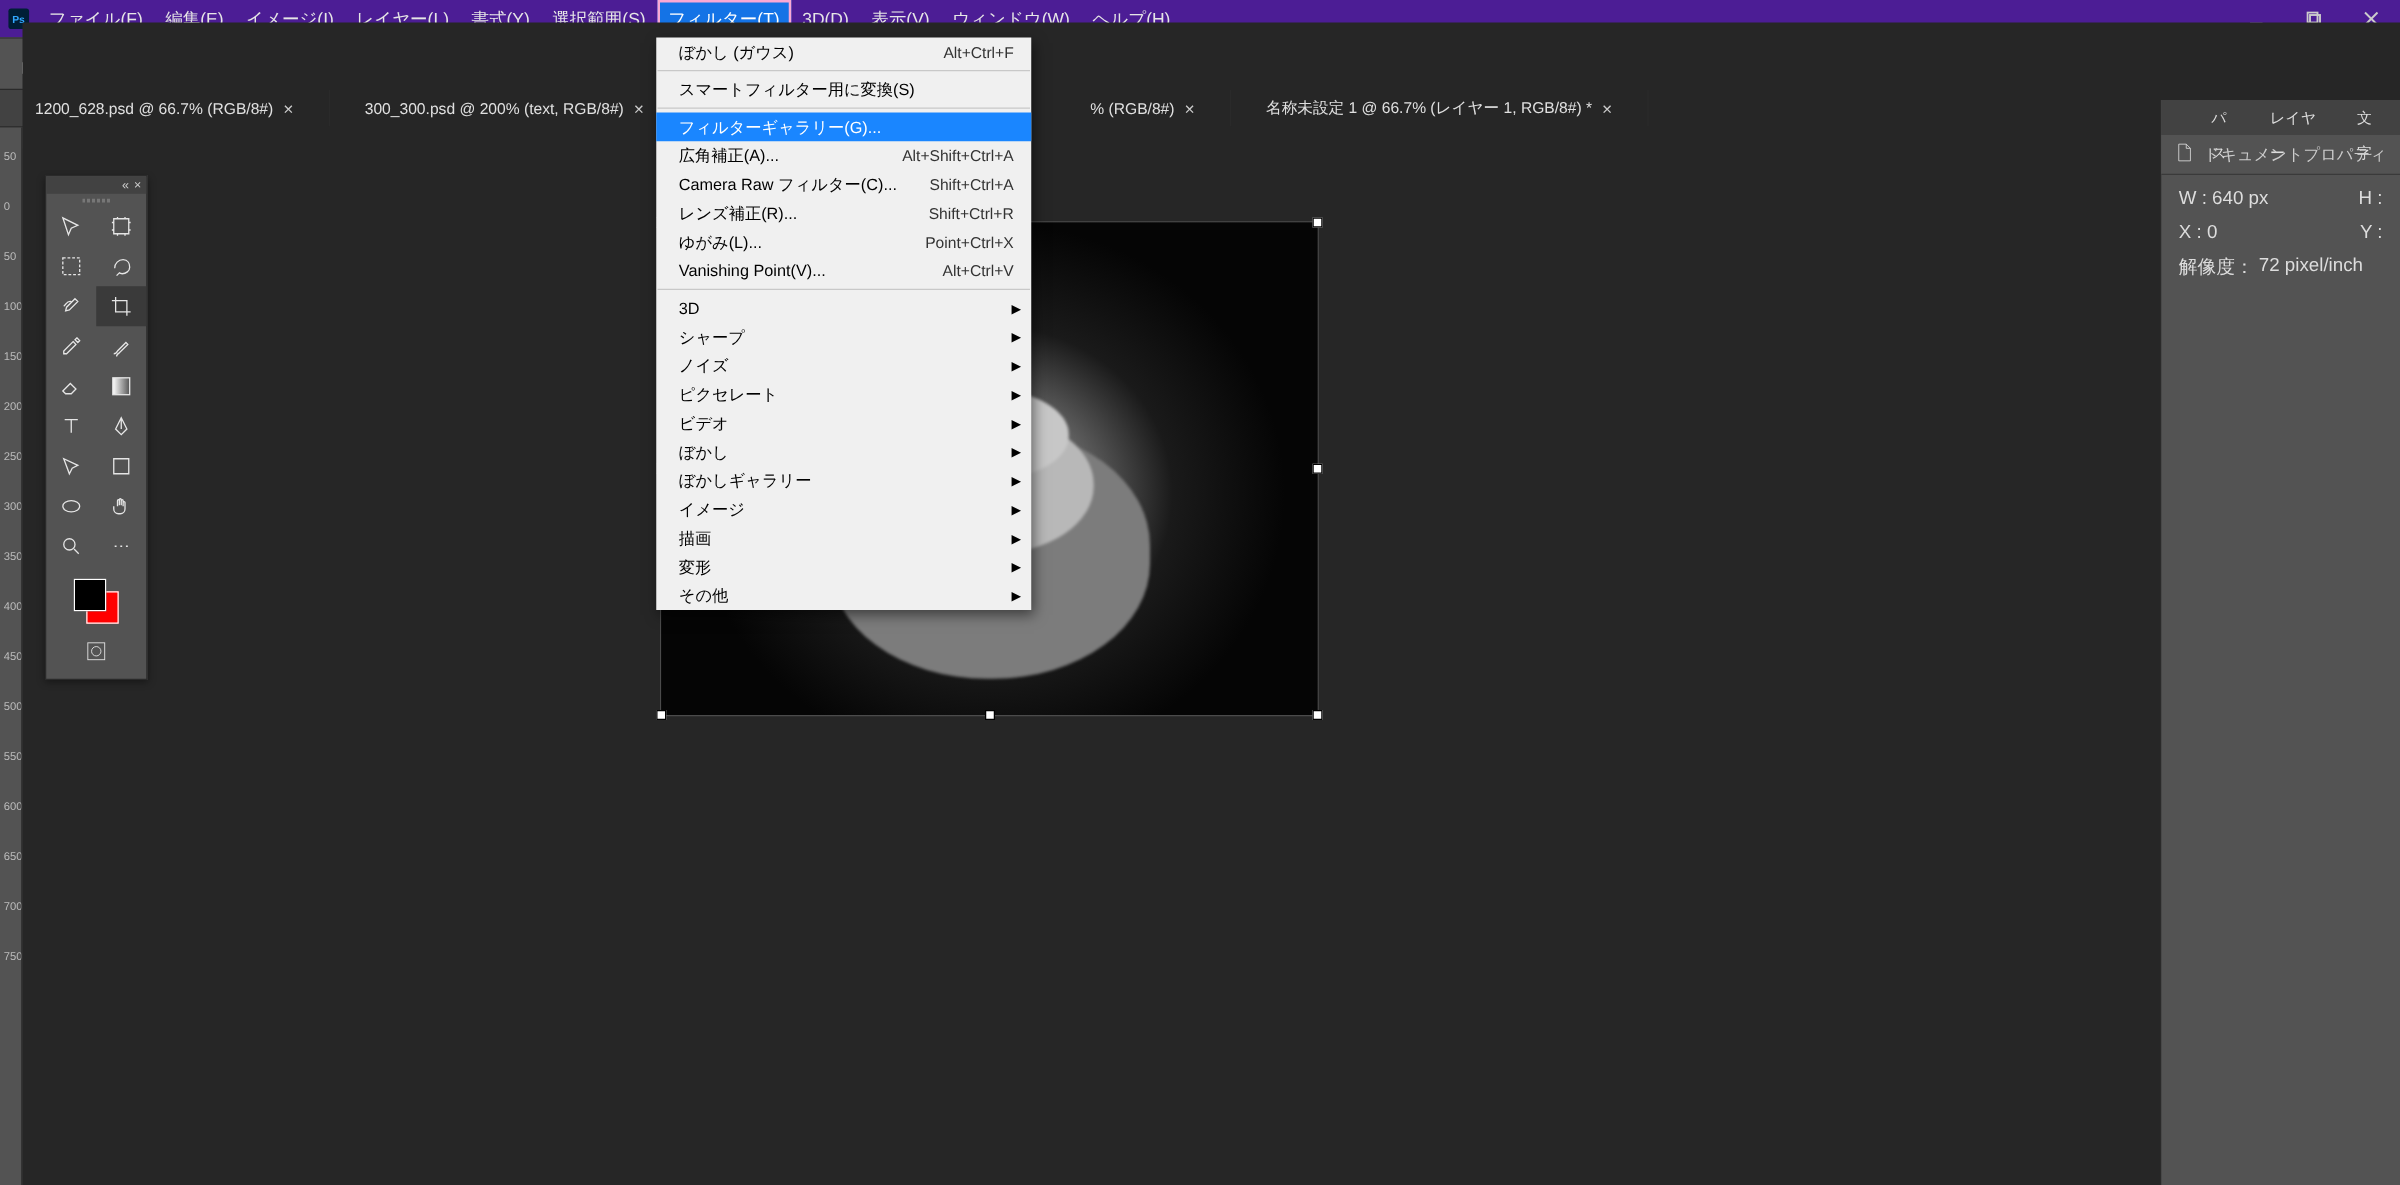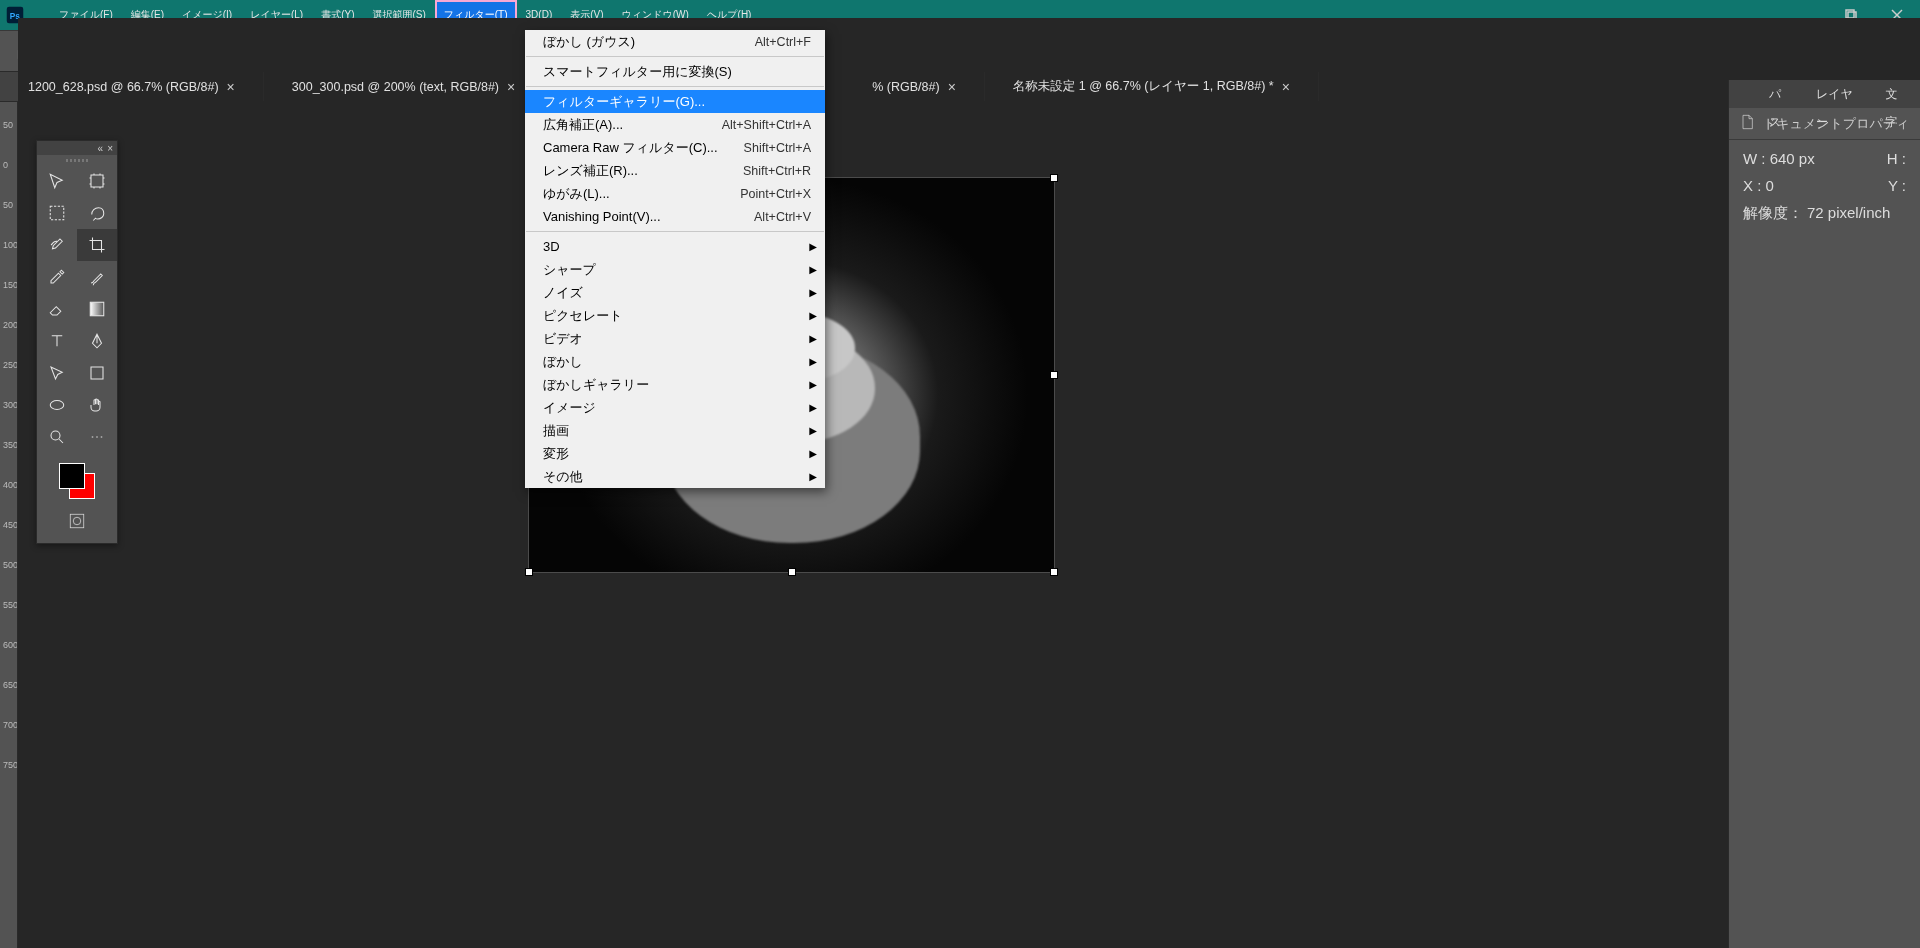--- a/index.html
+++ b/index.html
@@ -1,22 +1,22 @@
 <!DOCTYPE html>
 <html><head>
 <meta charset="utf-8">
 <style>
 * { margin: 0; padding: 0; box-sizing: border-box; font-family: "Meiryo", "Yu Gothic", sans-serif; user-select: none; }
 html, body { width: 1920px; height: 948px; background: #323232; color: #ccc; overflow: hidden; font-size: 13px; }
 
 
-.menubar { display: flex; align-items: center; height: 30px; background: #0f766e; gap: 20px; }
+.menubar { display: flex; align-items: center; height: 30px; background: #4c1d95; }
 .ps-logo { width: 30px; height: 30px; display:flex; align-items:center; justify-content:center; }
 .ps-logo svg { width:18px; height:18px; }
-.menu-item { padding: 0 9px; height:30px; line-height:30px; color:#e6e6e6; font-size:10px; cursor:default; }
+.menu-item { padding: 0 9px; height:30px; line-height:30px; color:#e6e6e6; font-size:14px; cursor:default; }
 .menu-item.active { background:#1473e6; color:#fff; border:2px solid #f9a8d4; line-height:26px; padding:0 7px; }
 .win-controls { margin-left:auto; display:flex; }
 .win-btn { width:46px; height:30px; display:flex; align-items:center; justify-content:center; }
 .win-btn svg { width:12px; height:12px; stroke:#ccc; stroke-width:1.5; fill:none; }
 
 
 .optionsbar { display:flex; align-items:center; height:42px; background:#535353; border-top:1px solid #383838; border-bottom:1px solid #2a2a2a; padding:0 8px; gap:8px; }
 .opt-ico { width:36px; height:28px; display:flex; align-items:center; justify-content:center; border:1px solid transparent; border-radius:2px; }
 .opt-field { background:#3f3f3f; border:1px solid #2a2a2a; height:26px; padding:0 10px; font-size:12px; color:#ccc; display:flex; align-items:center; border-radius:2px; }
 .opt-sep { width:1px; height:28px; background:#3a3a3a; }

